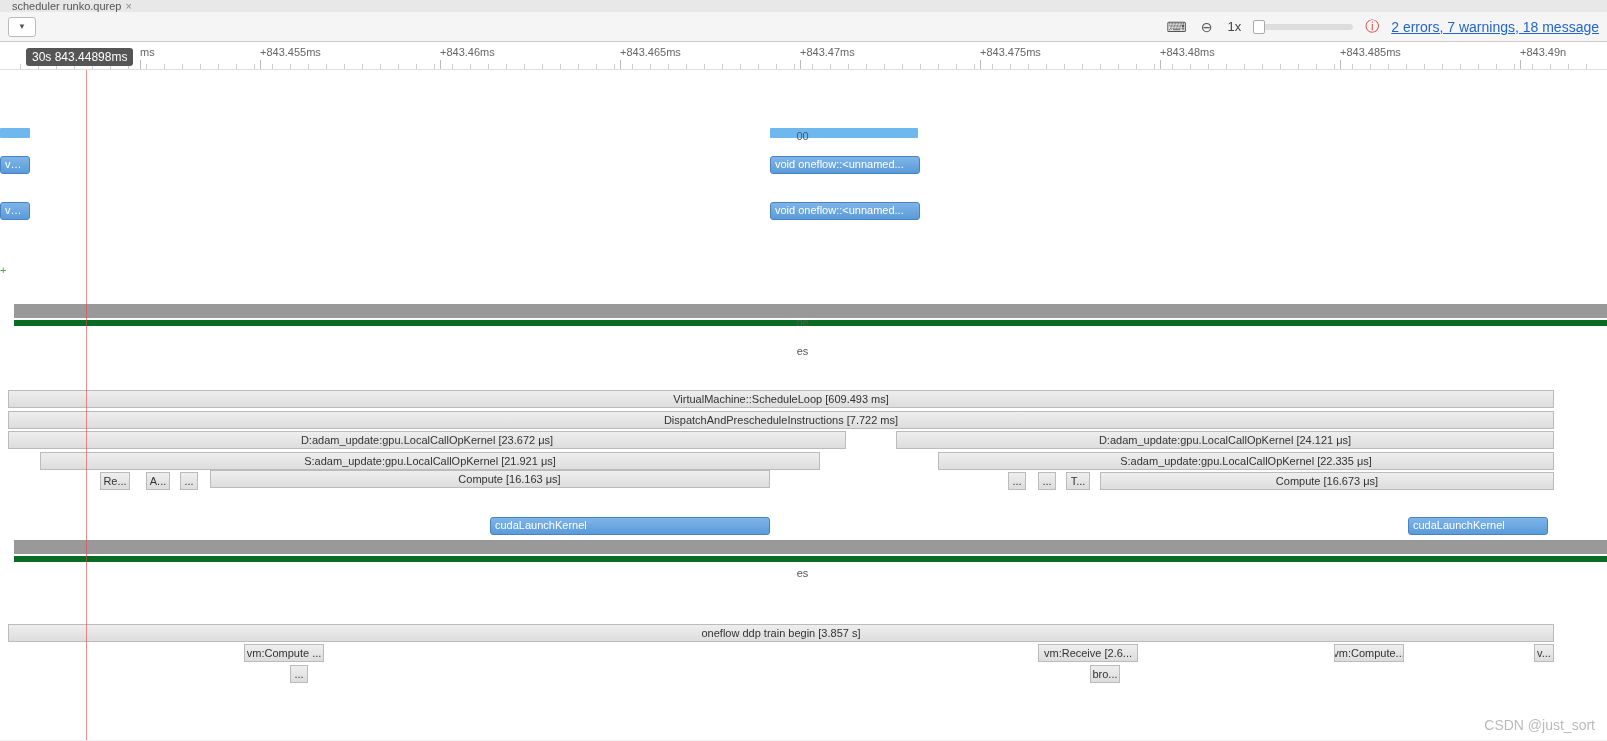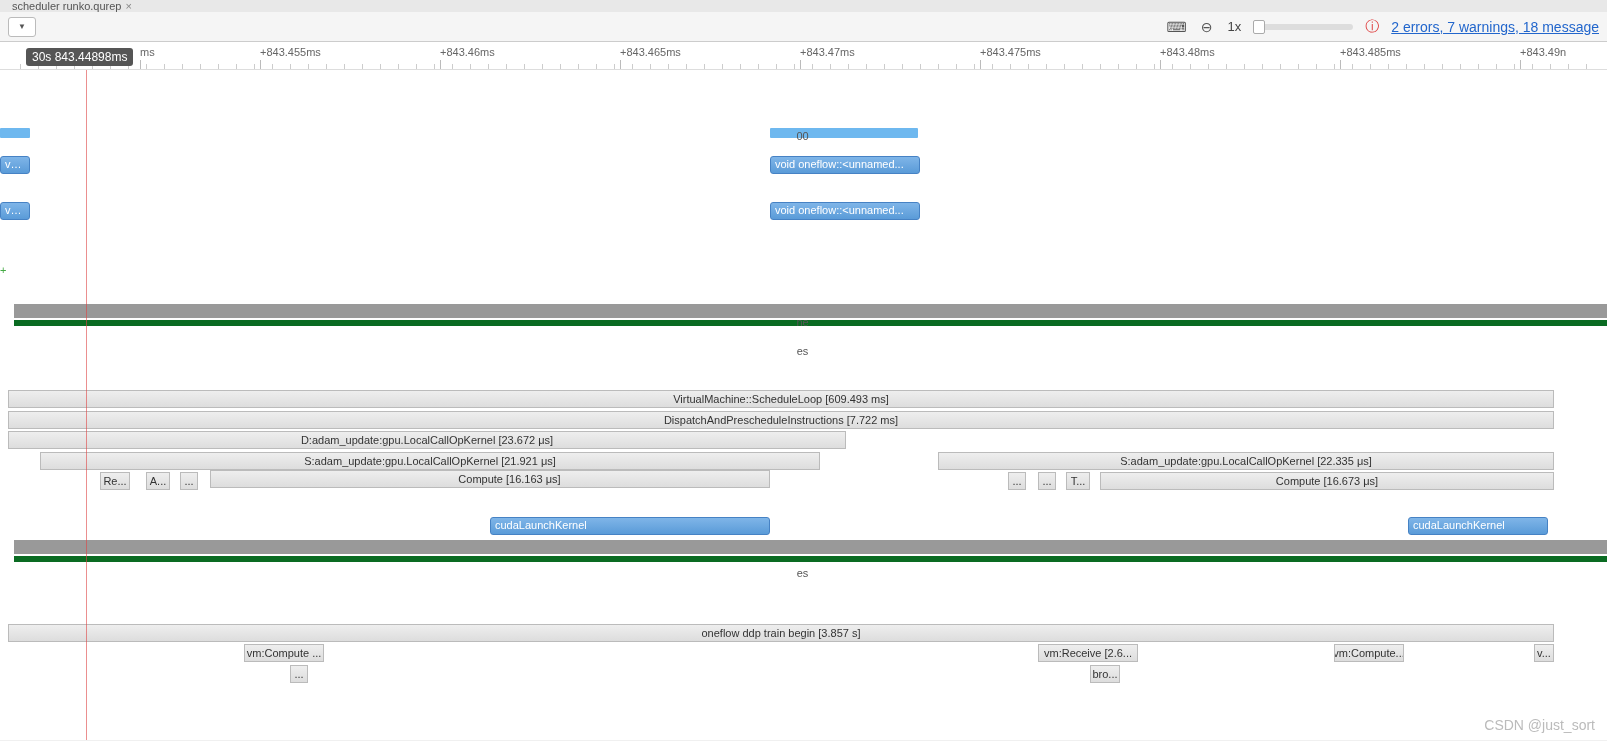--- a/index.html
+++ b/index.html
@@ -175,20 +175,21 @@
     <div class="event-lightblue" style="left: 770px; top: 58px; width: 148px;"></div>
     <div class="event-blue" style="left: 0px; top: 86px; width: 30px;">voi...</div>
     <div class="event-blue" style="left: 770px; top: 86px; width: 150px;">void oneflow::&lt;unnamed...</div>
     <div class="event-blue" style="left: 0px; top: 132px; width: 30px;">voi...</div>
     <div class="event-blue" style="left: 770px; top: 132px; width: 150px;">void oneflow::&lt;unnamed...</div>
     <div class="event-blue" style="left: 490px; top: 447px; width: 280px;">cudaLaunchKernel</div>
     <div class="event-blue" style="left: 1408px; top: 447px; width: 140px;">cudaLaunchKernel</div>
     <div class="event-gray" style="left: 8px; top: 320px; width: 1546px;">VirtualMachine::ScheduleLoop [609.493 ms]</div>
     <div class="event-gray" style="left: 8px; top: 341px; width: 1546px;">DispatchAndPrescheduleInstructions [7.722 ms]</div>
     <div class="event-gray" style="left: 8px; top: 361px; width: 838px;">D:adam_update:gpu.LocalCallOpKernel [23.672 μs]</div>
+    <div class="event-gray" style="left: 896px; top: 361px; width: 658px;">D:adam_update:gpu.LocalCallOpKernel [24.121 μs]</div>
     <div class="event-gray" style="left: 40px; top: 382px; width: 780px;">S:adam_update:gpu.LocalCallOpKernel [21.921 μs]</div>
     <div class="event-gray" style="left: 938px; top: 382px; width: 616px;">S:adam_update:gpu.LocalCallOpKernel [22.335 μs]</div>
     <div class="event-gray" style="left: 100px; top: 402px; width: 30px;">Re...</div>
     <div class="event-gray" style="left: 146px; top: 402px; width: 24px;">A...</div>
     <div class="event-gray" style="left: 180px; top: 402px; width: 18px;">...</div>
     <div class="event-gray" style="left: 210px; top: 400px; width: 560px; padding-left: 43px;">Compute [16.163 μs]</div>
     <div class="event-gray" style="left: 1008px; top: 402px; width: 18px;">...</div>
     <div class="event-gray" style="left: 1038px; top: 402px; width: 18px;">...</div>
     <div class="event-gray" style="left: 1066px; top: 402px; width: 24px;">T...</div>
     <div class="event-gray" style="left: 1100px; top: 402px; width: 454px;">Compute [16.673 μs]</div>

